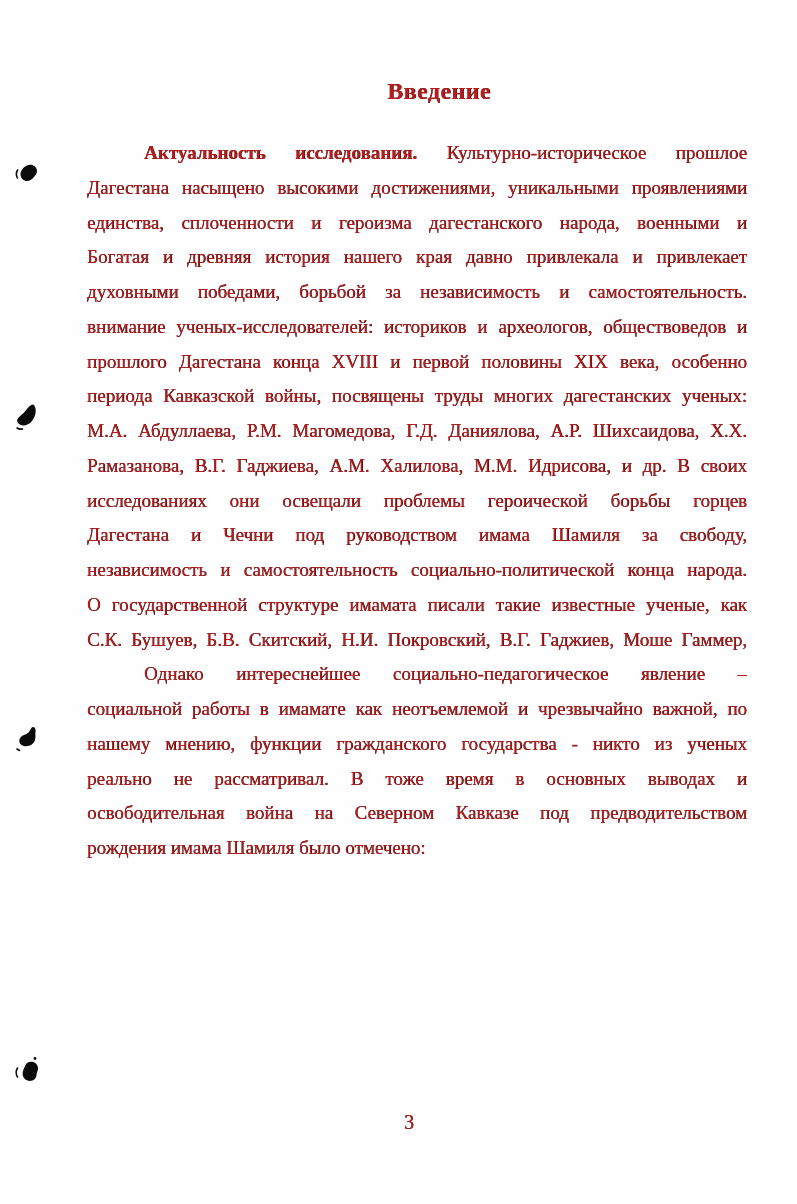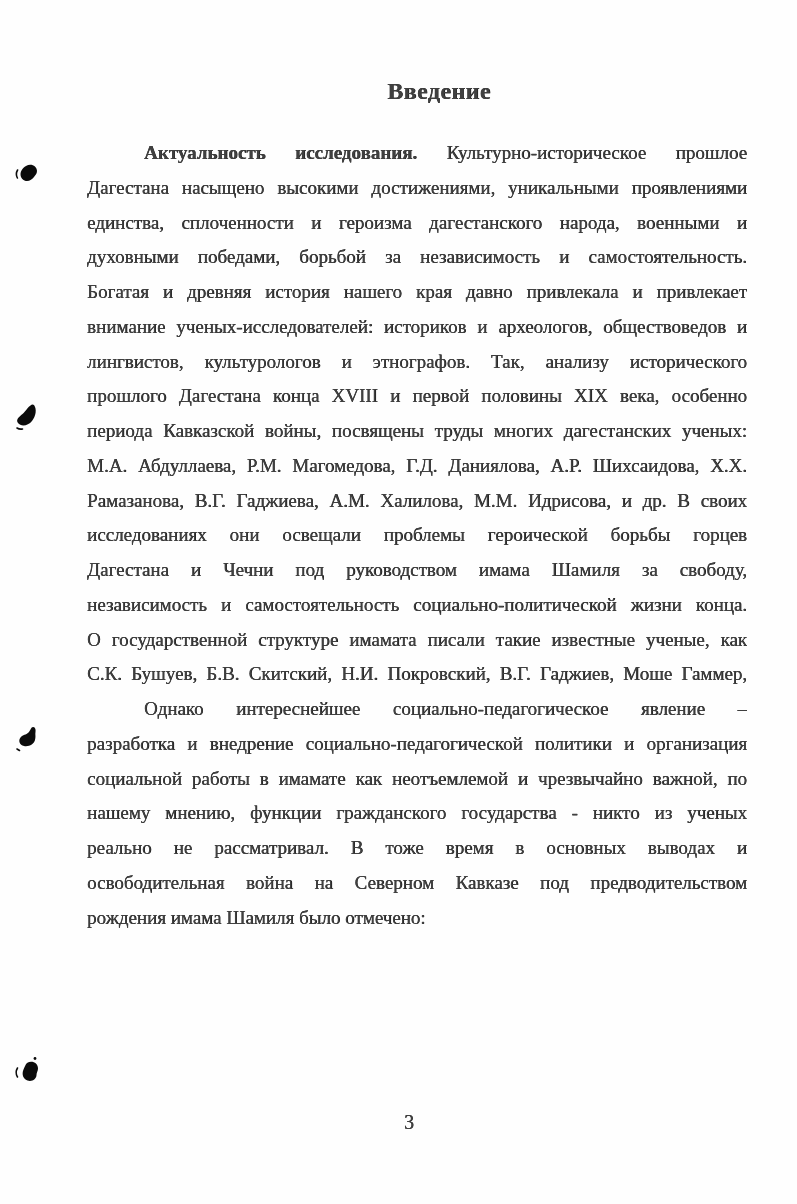--- a/index.html
+++ b/index.html
@@ -6,21 +6,21 @@
   body {
     width: 797px; height: 1204px;
     background: #ffffff;
     font-family: "Liberation Serif", "DejaVu Serif", serif;
   }
   .page {
     position: relative;
     width: 797px; height: 1204px;
     background: #fefefe;
     overflow: hidden;
-    color: #404040;
+    color: #b91c1c;
   }
   .doc-title {
     position: absolute;
     top: 62px; left: 87px; width: 660px;
     padding-left: 44px;
     box-sizing: border-box;
     text-align: center;
     font-size: 24px;
     font-weight: 700;
     letter-spacing: 0.4px;
@@ -83,35 +83,33 @@
     <path class="stroke" d="M4.5 13 C3 15.5 3 19.5 4.5 22"></path>
     <circle cx="22" cy="3.5" r="1.4"></circle>
   </svg>
 
   <h1 class="doc-title">Введение</h1>
 
   <div class="text-body">
       <div class="line indent"><b>Актуальность исследования.</b> Культурно-историческое прошлое</div>
       <div class="line">Дагестана насыщено высокими достижениями, уникальными проявлениями</div>
       <div class="line">единства, сплоченности и героизма дагестанского народа, военными и</div>
+      <div class="line">Богатая и древняя история нашего края давно привлекала и привлекает</div>
       <div class="line">духовными победами, борьбой за независимость и самостоятельность.</div>
-      <div class="line">Богатая и древняя история нашего края давно привлекала и привлекает</div>
       <div class="line">внимание ученых-исследователей: историков и археологов, обществоведов и</div>
-      <div class="line">лингвистов, культурологов и этнографов. Так, анализу исторического</div>
       <div class="line">прошлого Дагестана конца XVIII и первой половины XIX века, особенно</div>
       <div class="line">периода Кавказской войны, посвящены труды многих дагестанских ученых:</div>
       <div class="line">М.А. Абдуллаева, Р.М. Магомедова, Г.Д. Даниялова, А.Р. Шихсаидова, Х.Х.</div>
       <div class="line">Рамазанова, В.Г. Гаджиева, А.М. Халилова, М.М. Идрисова, и др. В своих</div>
       <div class="line">исследованиях они освещали проблемы героической борьбы горцев</div>
       <div class="line">Дагестана и Чечни под руководством имама Шамиля за свободу,</div>
-      <div class="line">независимость и самостоятельность социально-политической жизни конца.</div>
+      <div class="line">независимость и самостоятельность социально-политической конца народа.</div>
       <div class="line">О государственной структуре имамата писали такие известные ученые, как</div>
       <div class="line">С.К. Бушуев, Б.В. Скитский, Н.И. Покровский, В.Г. Гаджиев, Моше Гаммер,</div>
       <div class="line indent">Однако интереснейшее социально-педагогическое явление –</div>
-      <div class="line">разработка и внедрение социально-педагогической политики и организация</div>
       <div class="line">социальной работы в имамате как неотъемлемой и чрезвычайно важной, по</div>
       <div class="line">нашему мнению, функции гражданского государства - никто из ученых</div>
       <div class="line">реально не рассматривал. В тоже время в основных выводах и</div>
       <div class="line">освободительная война на Северном Кавказе под предводительством</div>
       <div class="line last">рождения имама Шамиля было отмечено:</div>
     </div>
 
   <div class="page-number">3</div>
 
 </div>

